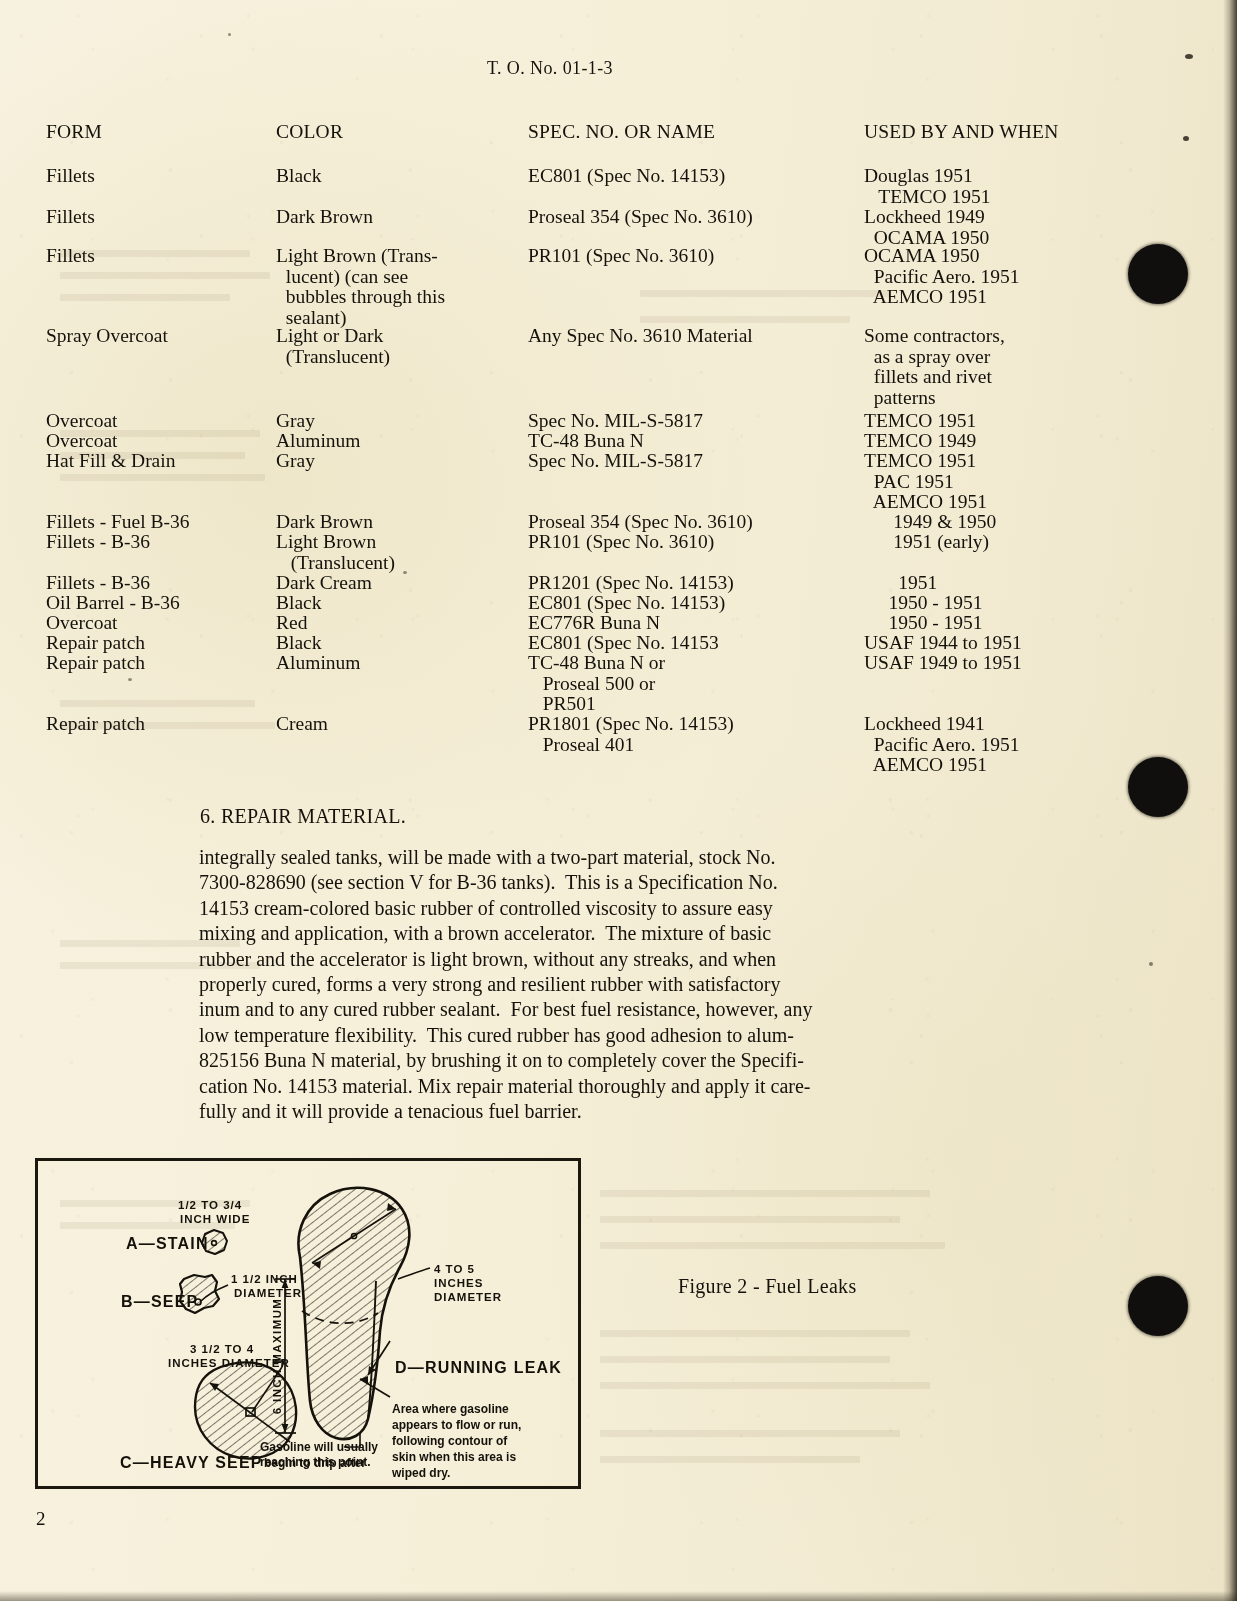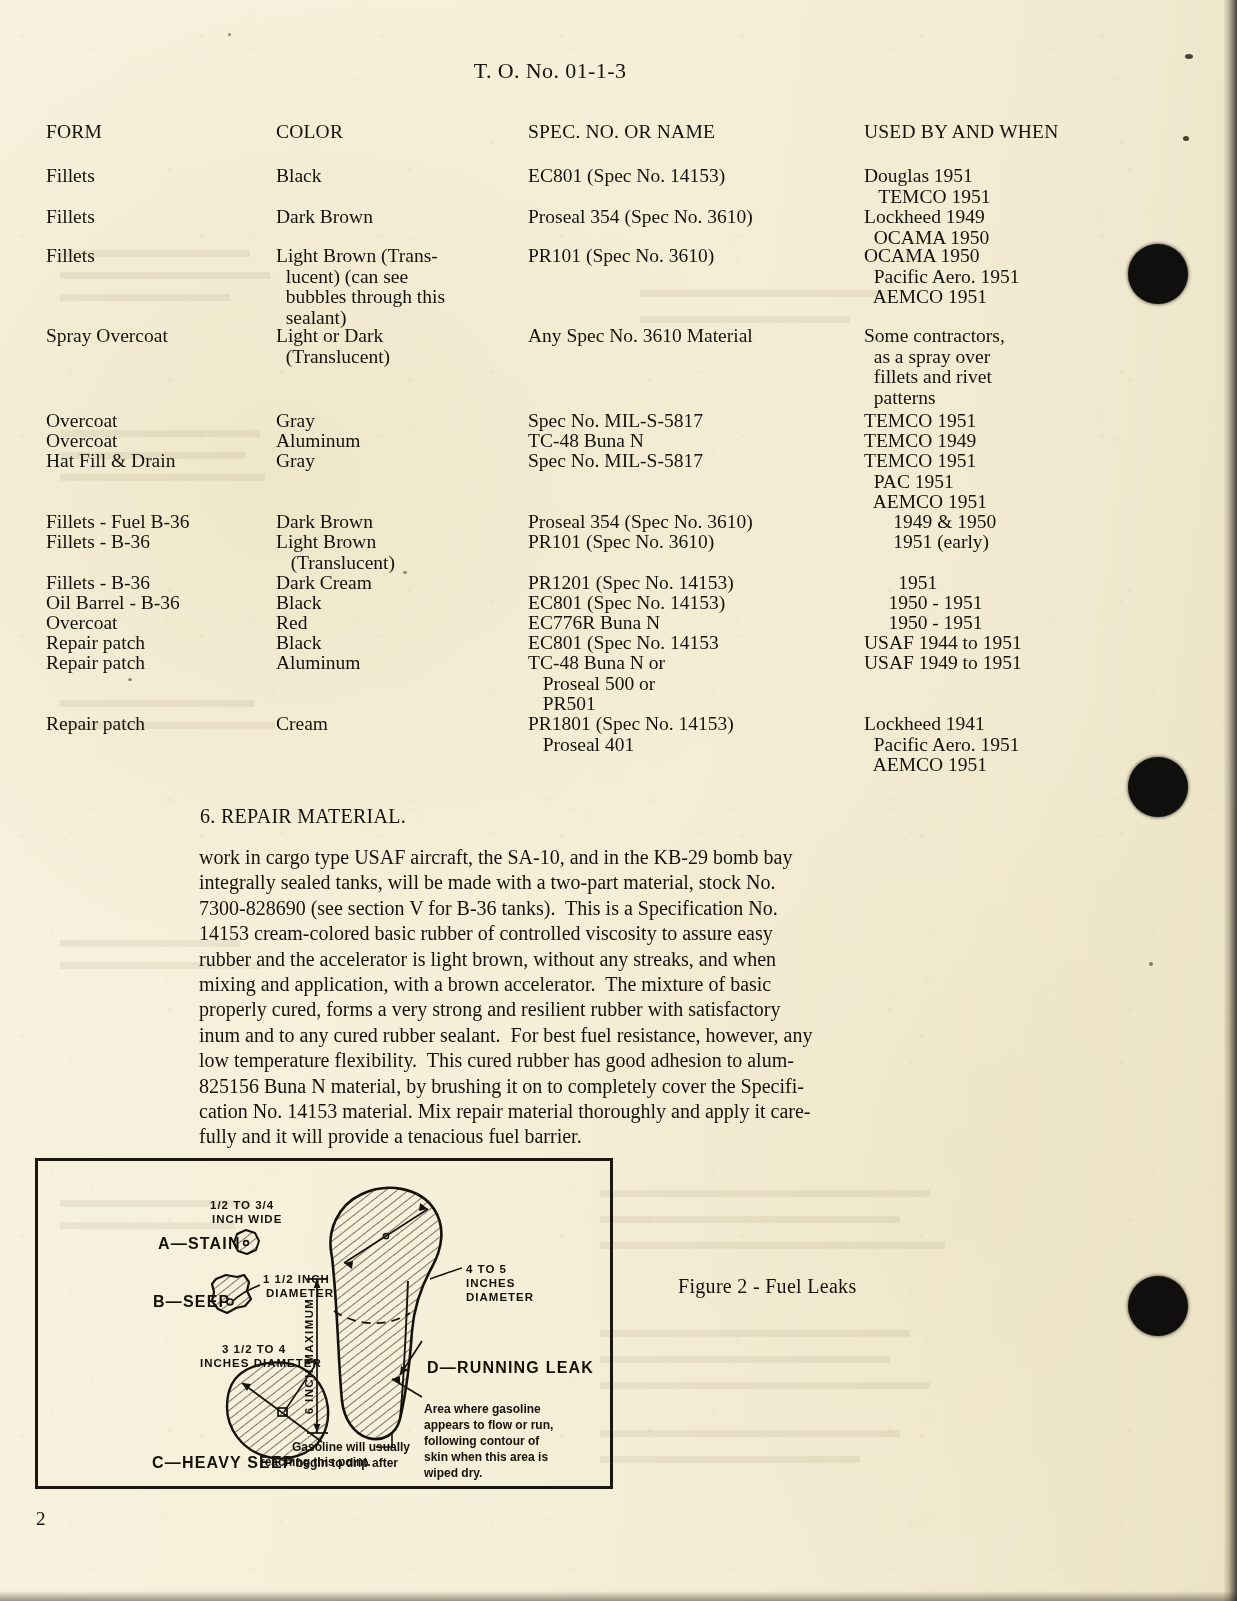--- a/index.html
+++ b/index.html
@@ -76,21 +76,21 @@
     background: #2a231a;
     border-radius: 50%;
     opacity: .85;
   }
 
   
   .doc-header {
     position: absolute;
     top: 58px; left: 0; width: 1100px;
     text-align: center;
-    font-size: 22px;
+    font-size: 18px;
     letter-spacing: .4px;
   }
 
   
   .table-wrap {
     position: absolute;
     top: 122px; left: 0; width: 1130px;
   }
   .trow {
     position: relative;
@@ -133,21 +133,20 @@
     white-space: pre;
   }
 
   
   .figure-box {
     position: absolute;
     left: 35px; top: 1158px;
     width: 540px; height: 325px;
     border: 3px solid #1b1810;
     background: transparent;
-    padding-left: 32px;
   }
   .figure-box svg { display: block; }
   .fig-caption {
     position: absolute;
     left: 678px; top: 1275px;
     font-size: 20px;
     letter-spacing: .3px;
   }
 
   .page-num {
@@ -302,26 +301,25 @@
       <span class="cell c-color" style="top:592px">Cream</span>
       <span class="cell c-spec" style="top:592px"><span class="sub">PR1801 (Spec No. 14153)</span><span class="sub">   Proseal 401</span></span>
       <span class="cell c-used" style="top:592px"><span class="sub">Lockheed 1941</span><span class="sub">  Pacific Aero. 1951</span><span class="sub">  AEMCO 1951</span></span>
     </div>
 
   </div>
 
   <div class="sec-head">6.  REPAIR MATERIAL.</div>
 
   <div class="body-para">
-    <span class="ln">work in cargo type USAF aircraft, the SA-10, and in the KB-29 bomb bay</span>
     <span class="ln">integrally sealed tanks, will be made with a two-part material, stock No.</span>
     <span class="ln">7300-828690 (see section V for B-36 tanks).  This is a Specification No.</span>
     <span class="ln">14153 cream-colored basic rubber of controlled viscosity to assure easy</span>
+    <span class="ln">mixing and application, with a brown accelerator.  The mixture of basic</span>
     <span class="ln">rubber and the accelerator is light brown, without any streaks, and when</span>
-    <span class="ln">mixing and application, with a brown accelerator.  The mixture of basic</span>
     <span class="ln">properly cured, forms a very strong and resilient rubber with satisfactory</span>
     <span class="ln">inum and to any cured rubber sealant.  For best fuel resistance, however, any</span>
     <span class="ln">low temperature flexibility.  This cured rubber has good adhesion to alum-</span>
     <span class="ln">825156 Buna N material, by brushing it on to completely cover the Specifi-</span>
     <span class="ln">cation No. 14153 material. Mix repair material thoroughly and apply it care-</span>
     <span class="ln">fully and it will provide a tenacious fuel barrier.</span>
   </div>
 
   <div class="figure-box">
     <svg width="534" height="319" viewBox="0 0 534 319" xmlns="http://www.w3.org/2000/svg">

